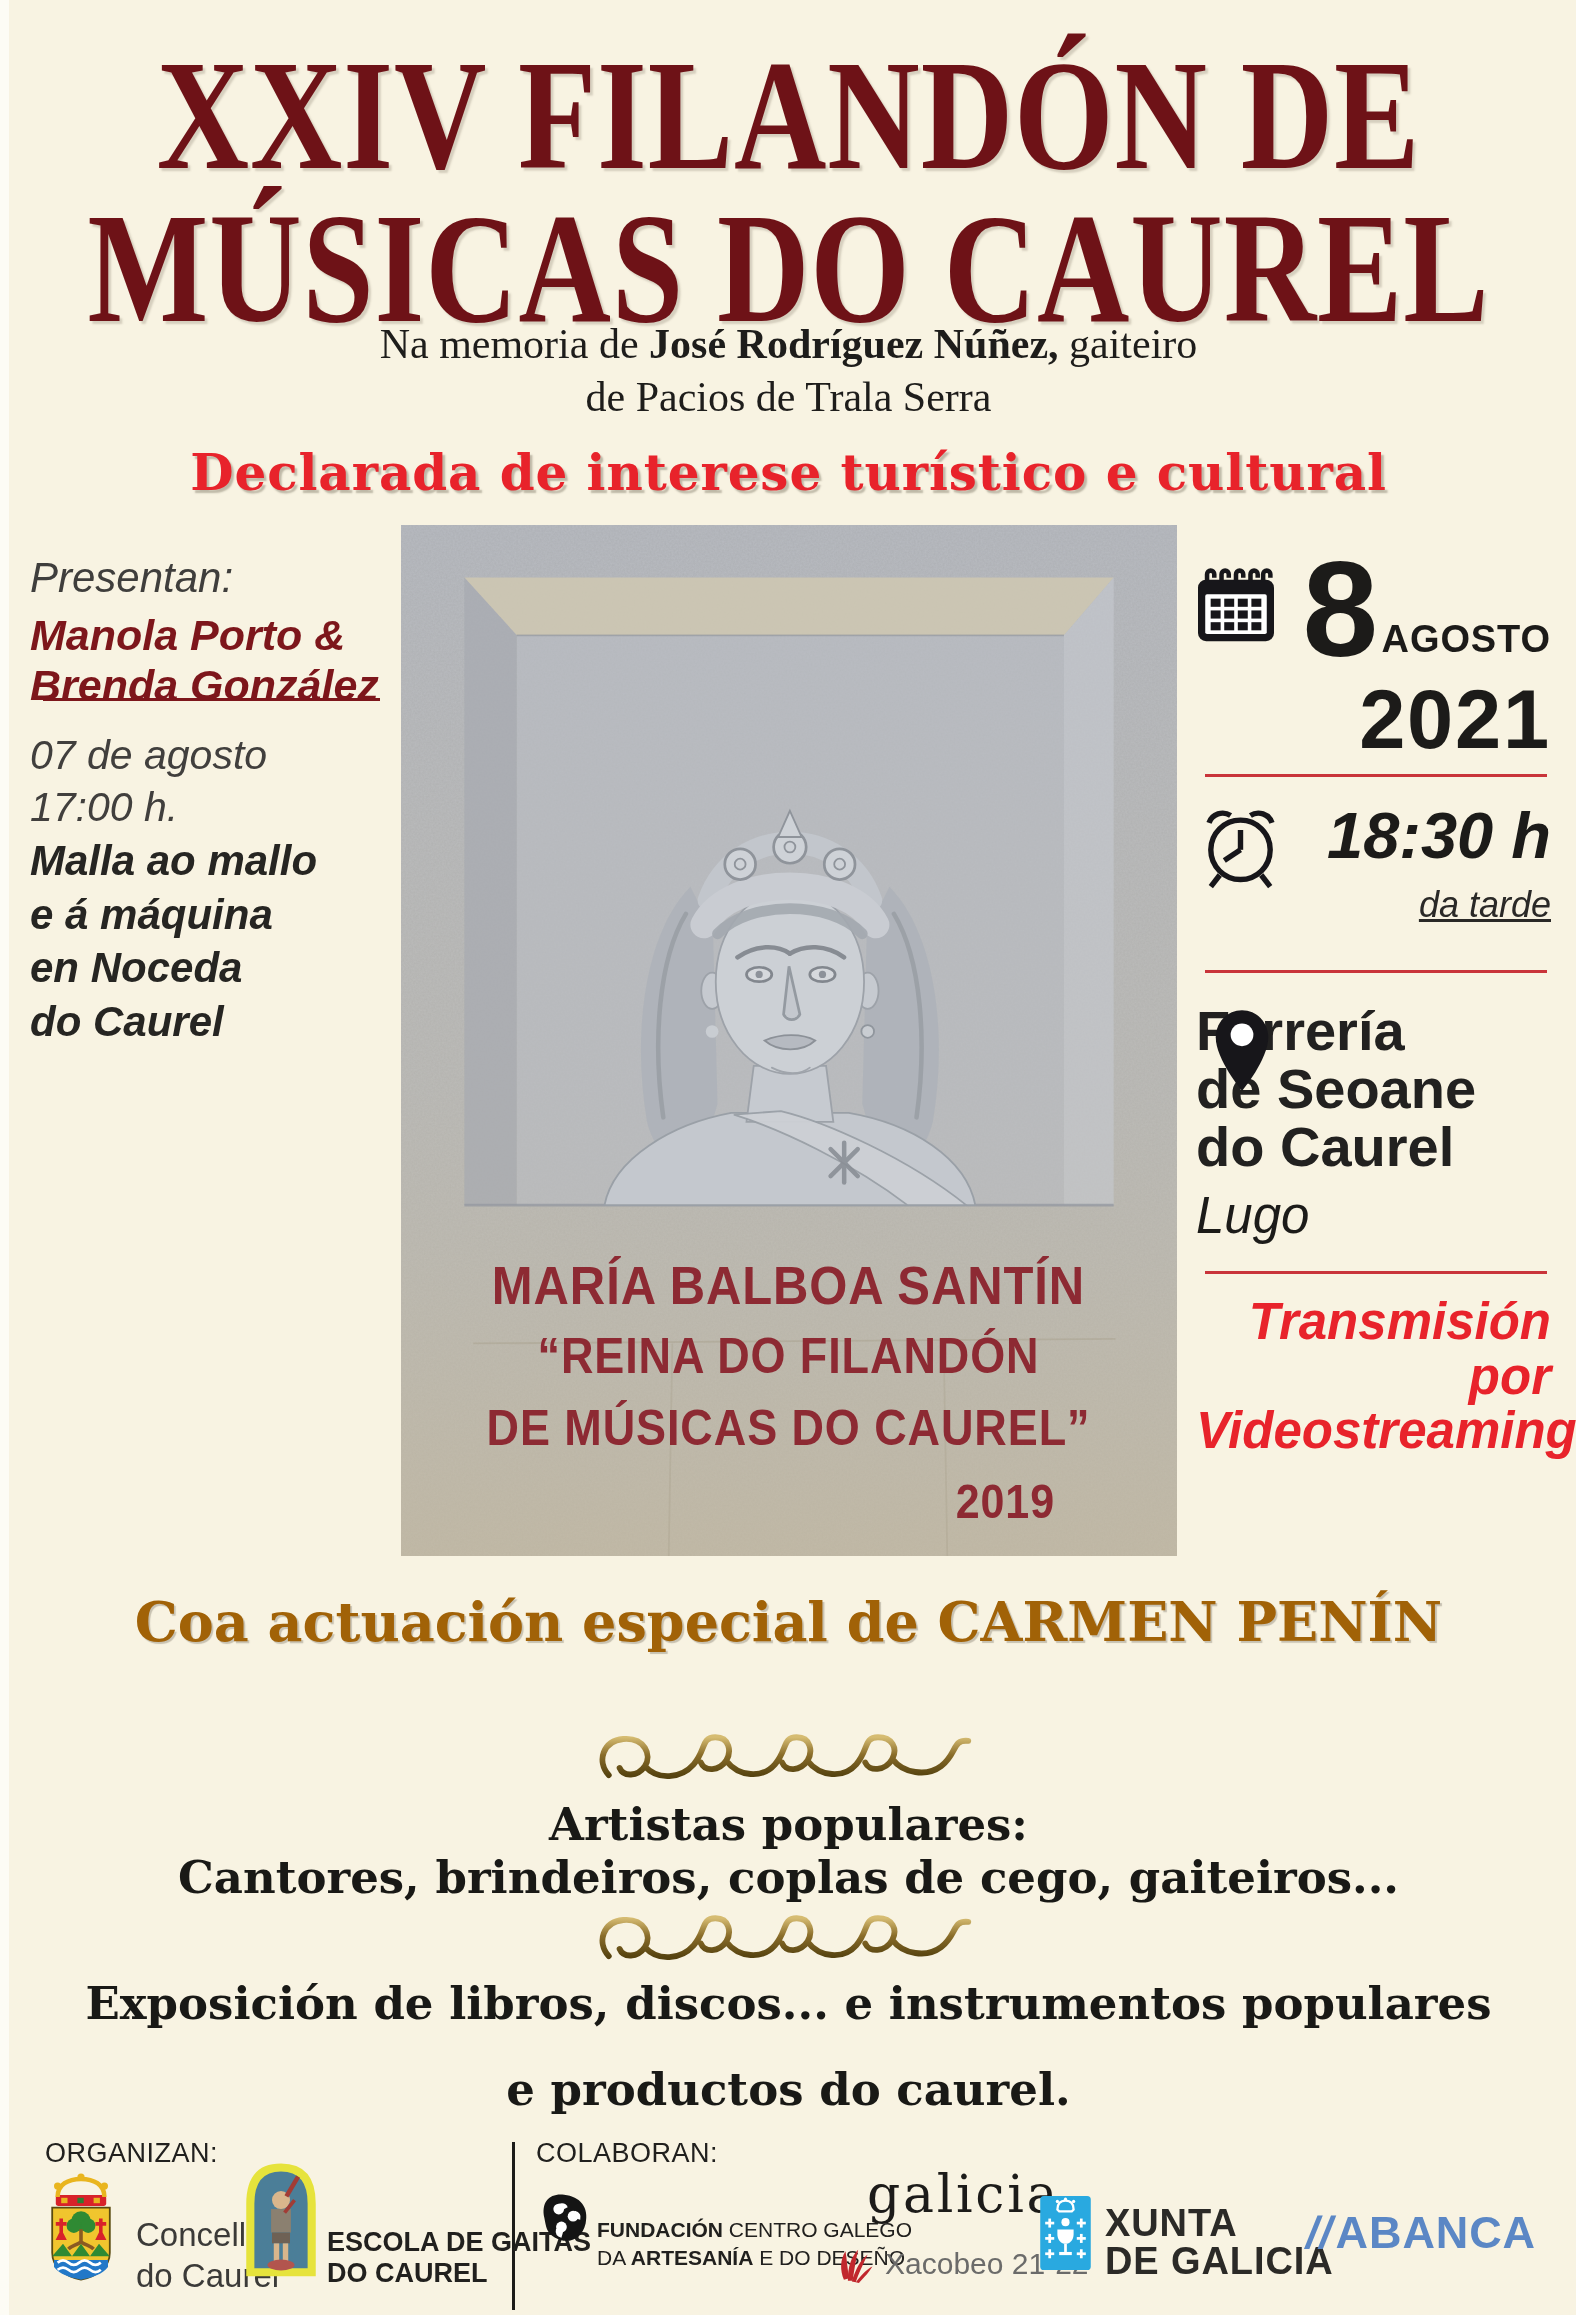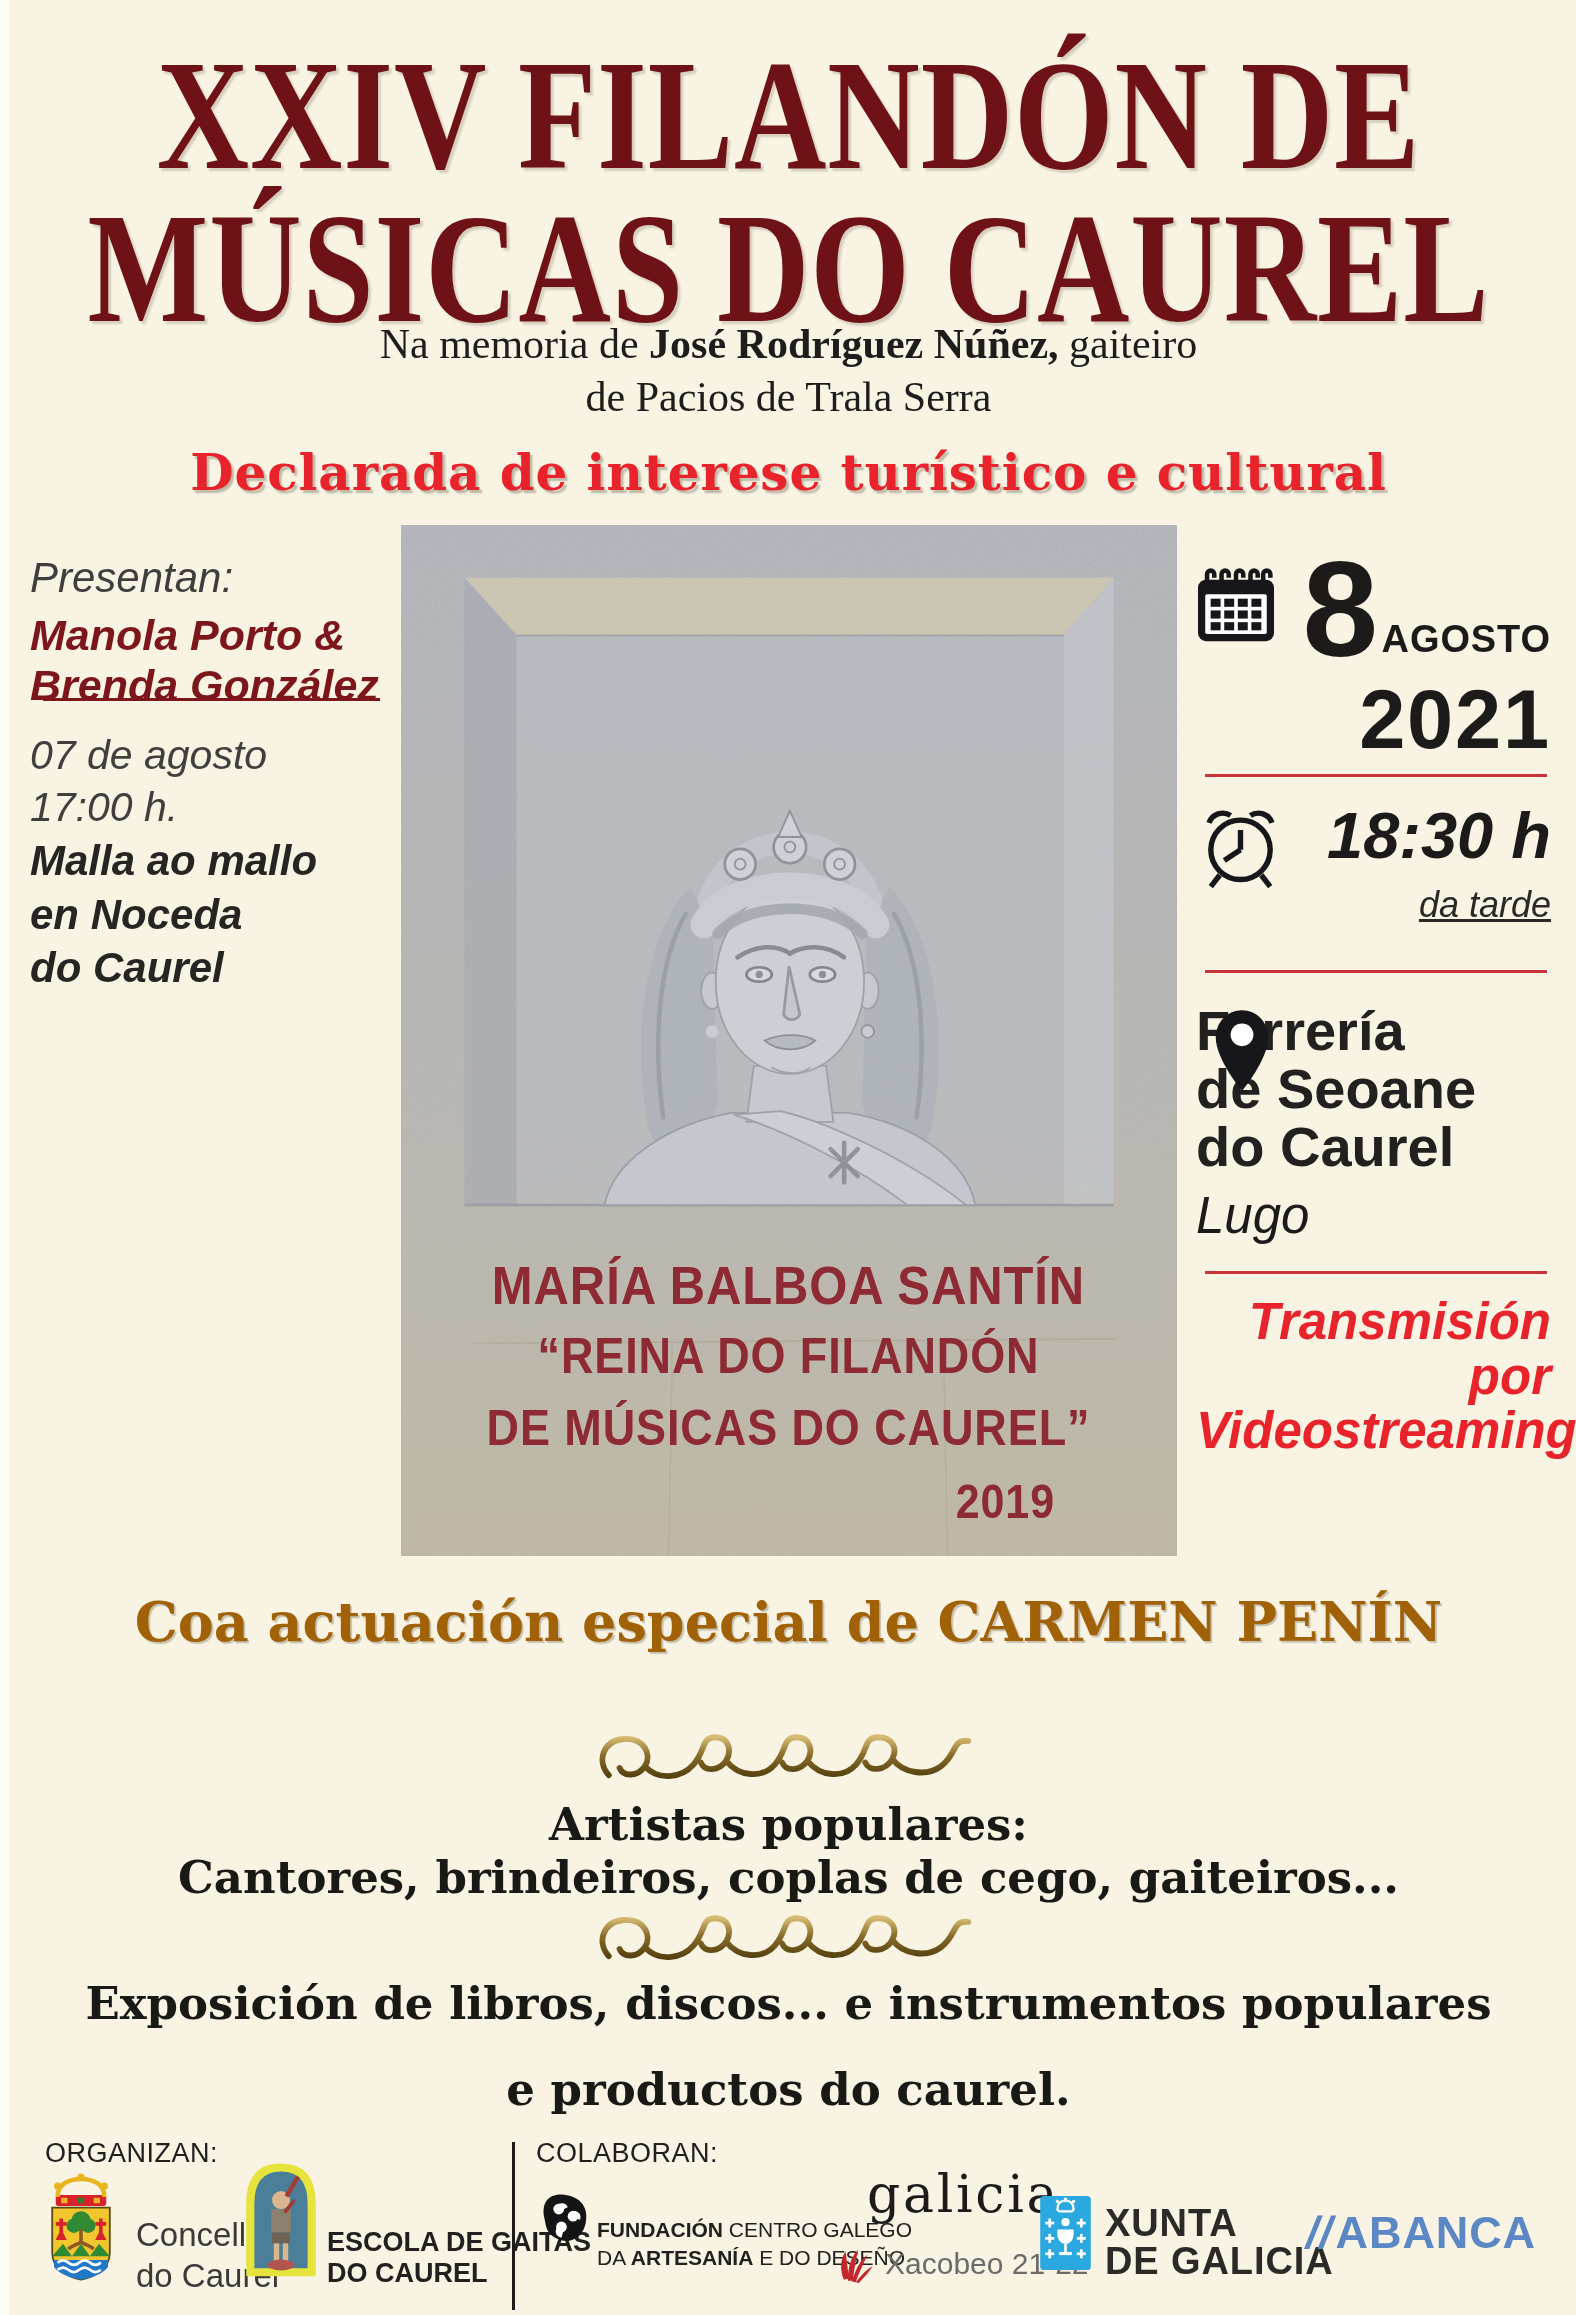--- a/index.html
+++ b/index.html
@@ -124,20 +124,21 @@
   <div class="lcol presentan-block" style="position:absolute;top:554px;">
     <div class="presentan-label">Presentan:</div>
     <div class="presenter">Manola Porto &amp;</div>
     <div class="presenter">Brenda González</div>
   </div>
   <div class="l-div"></div>
   <div class="lcol schedule-block" style="position:absolute;top:729px;">
     <div class="sched-line">07 de agosto</div>
     <div class="sched-line">17:00 h.</div>
     <div class="sched-line em">Malla ao mallo</div>
+    <div class="sched-line em">e á máquina</div>
     <div class="sched-line em">en Noceda</div>
     <div class="sched-line em">do Caurel</div>
   </div>
 
   <div class="photo">
     <svg viewBox="0 0 858 1140" width="776" height="1031" preserveAspectRatio="none">
       <defs>
         <filter id="grain" x="-5%" y="-5%" width="110%" height="110%">
           <feTurbulence type="fractalNoise" baseFrequency="0.5" numOctaves="2" seed="11" stitchTiles="stitch" result="t"></feTurbulence>
           <feColorMatrix in="t" type="matrix" values="0 0 0 0 0.35  0 0 0 0 0.36  0 0 0 0 0.38  0 0 0 0.45 0"></feColorMatrix>

